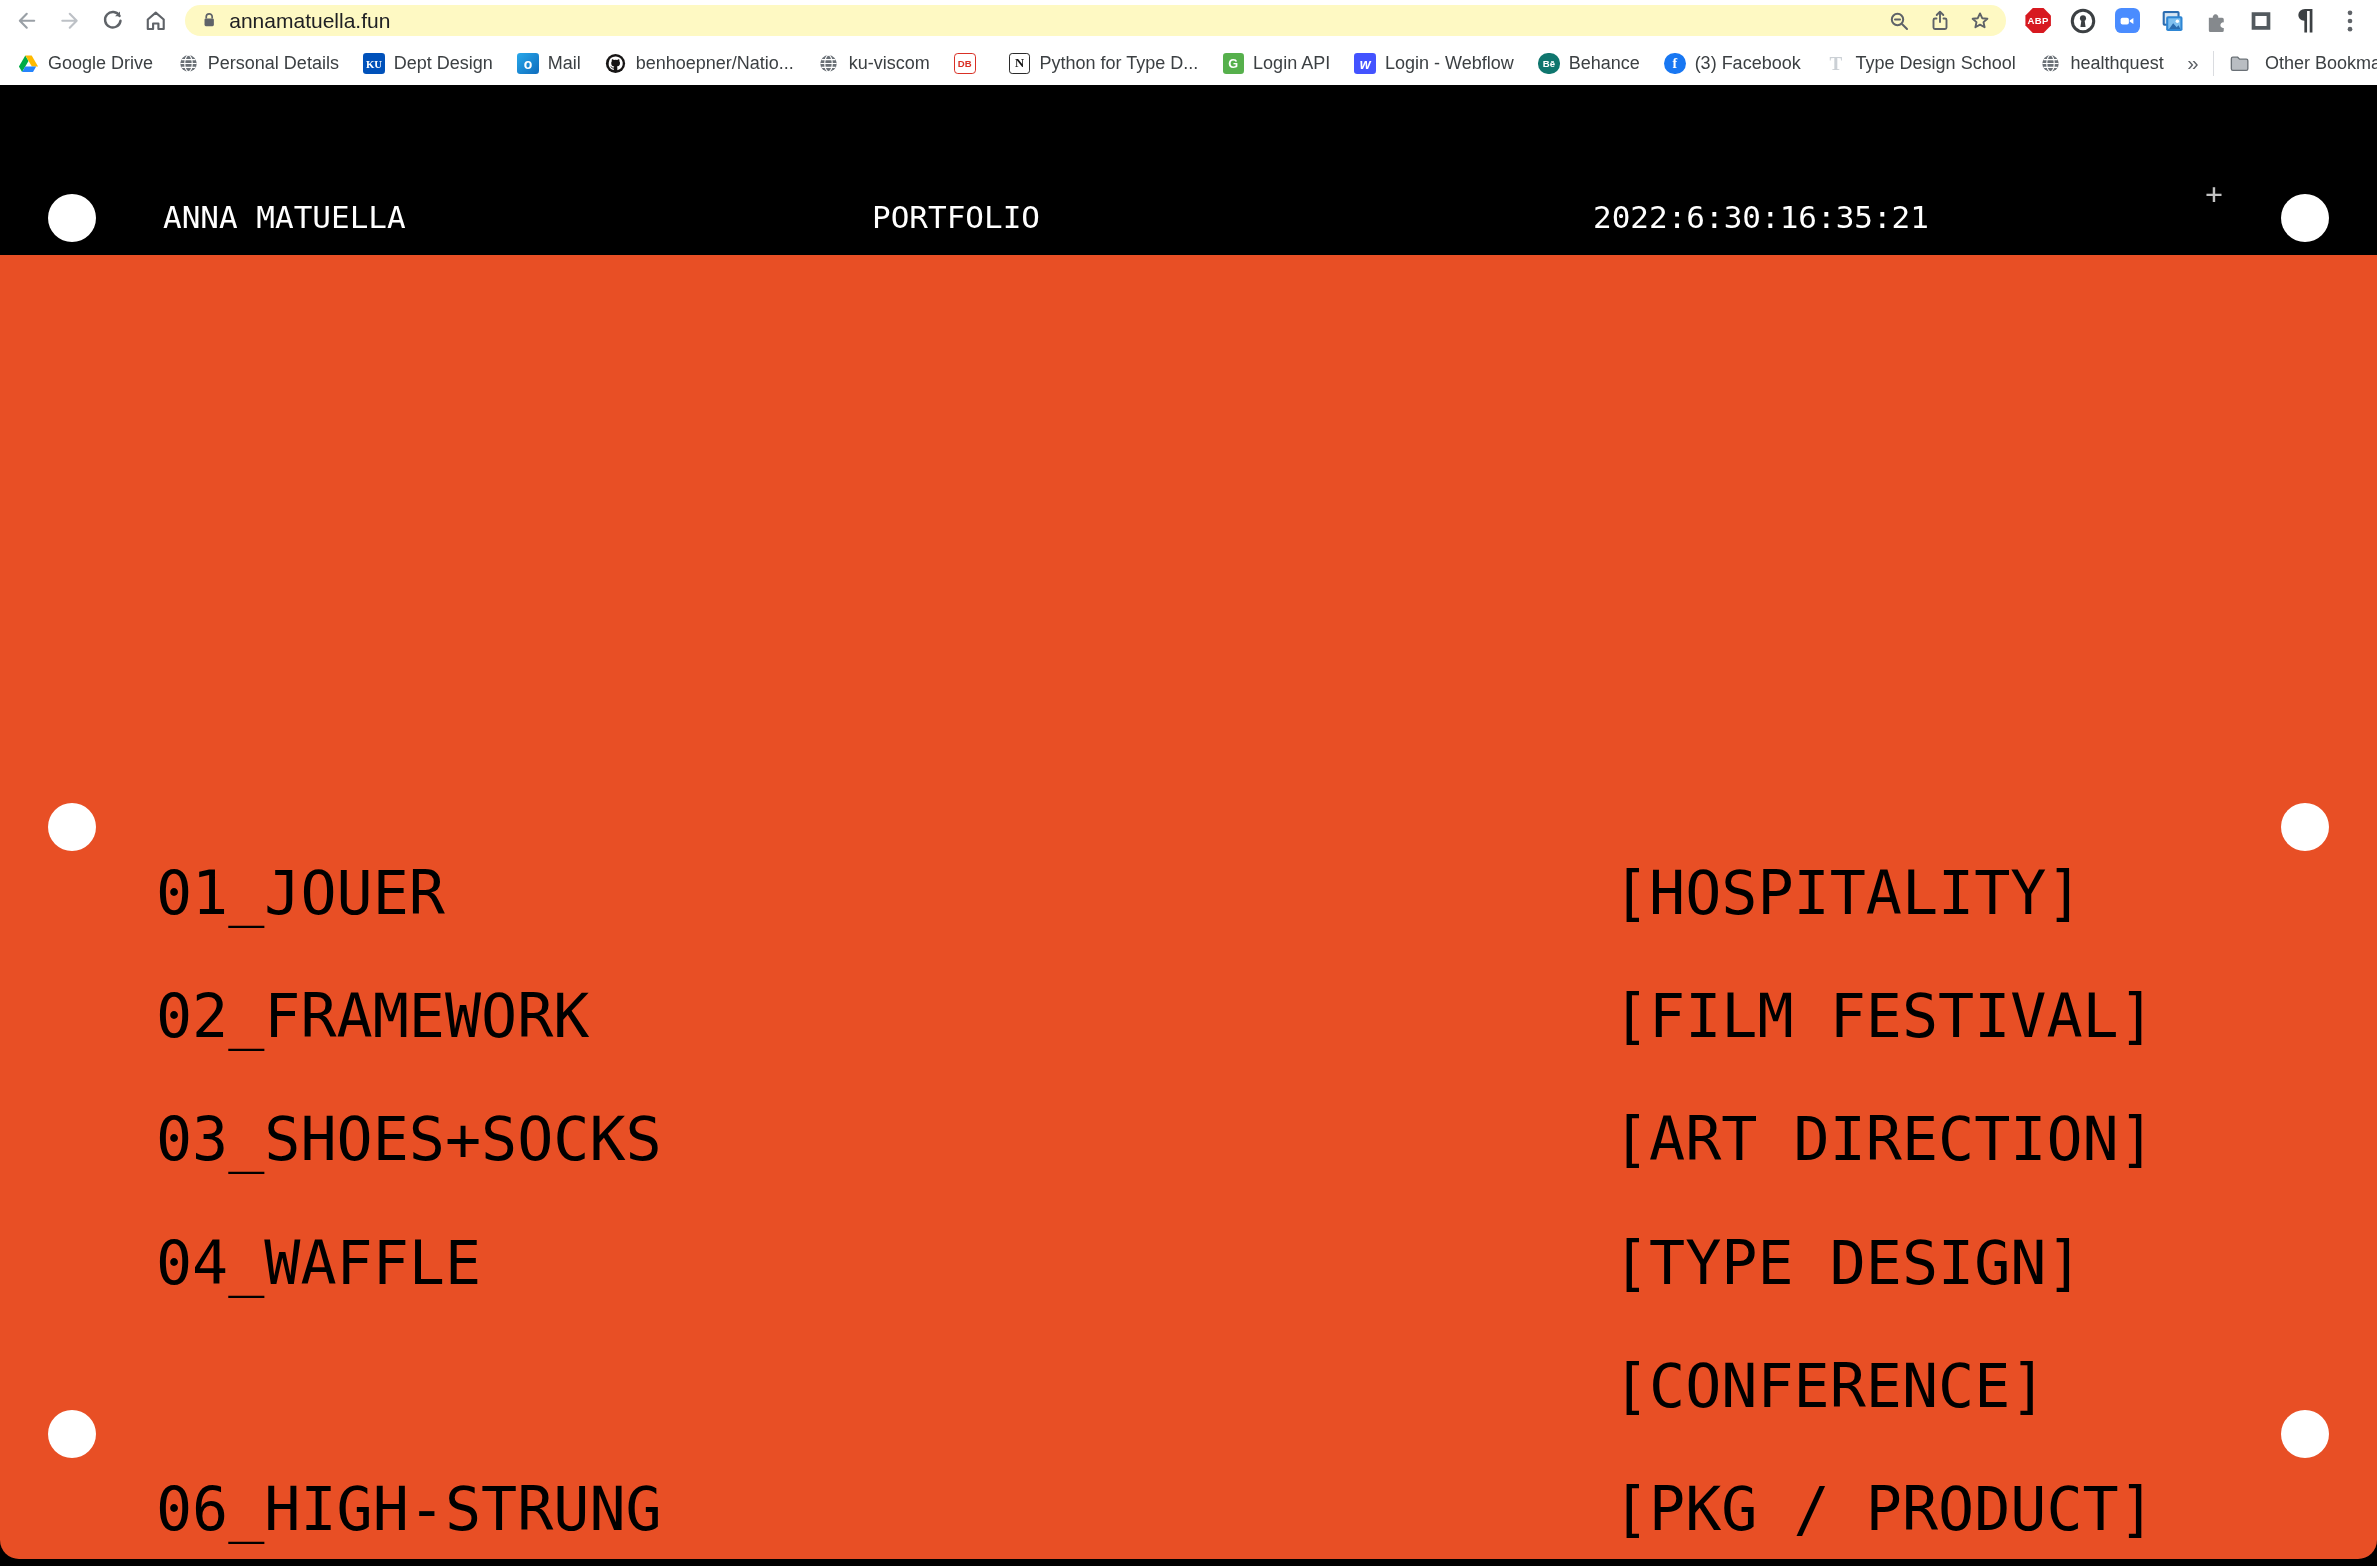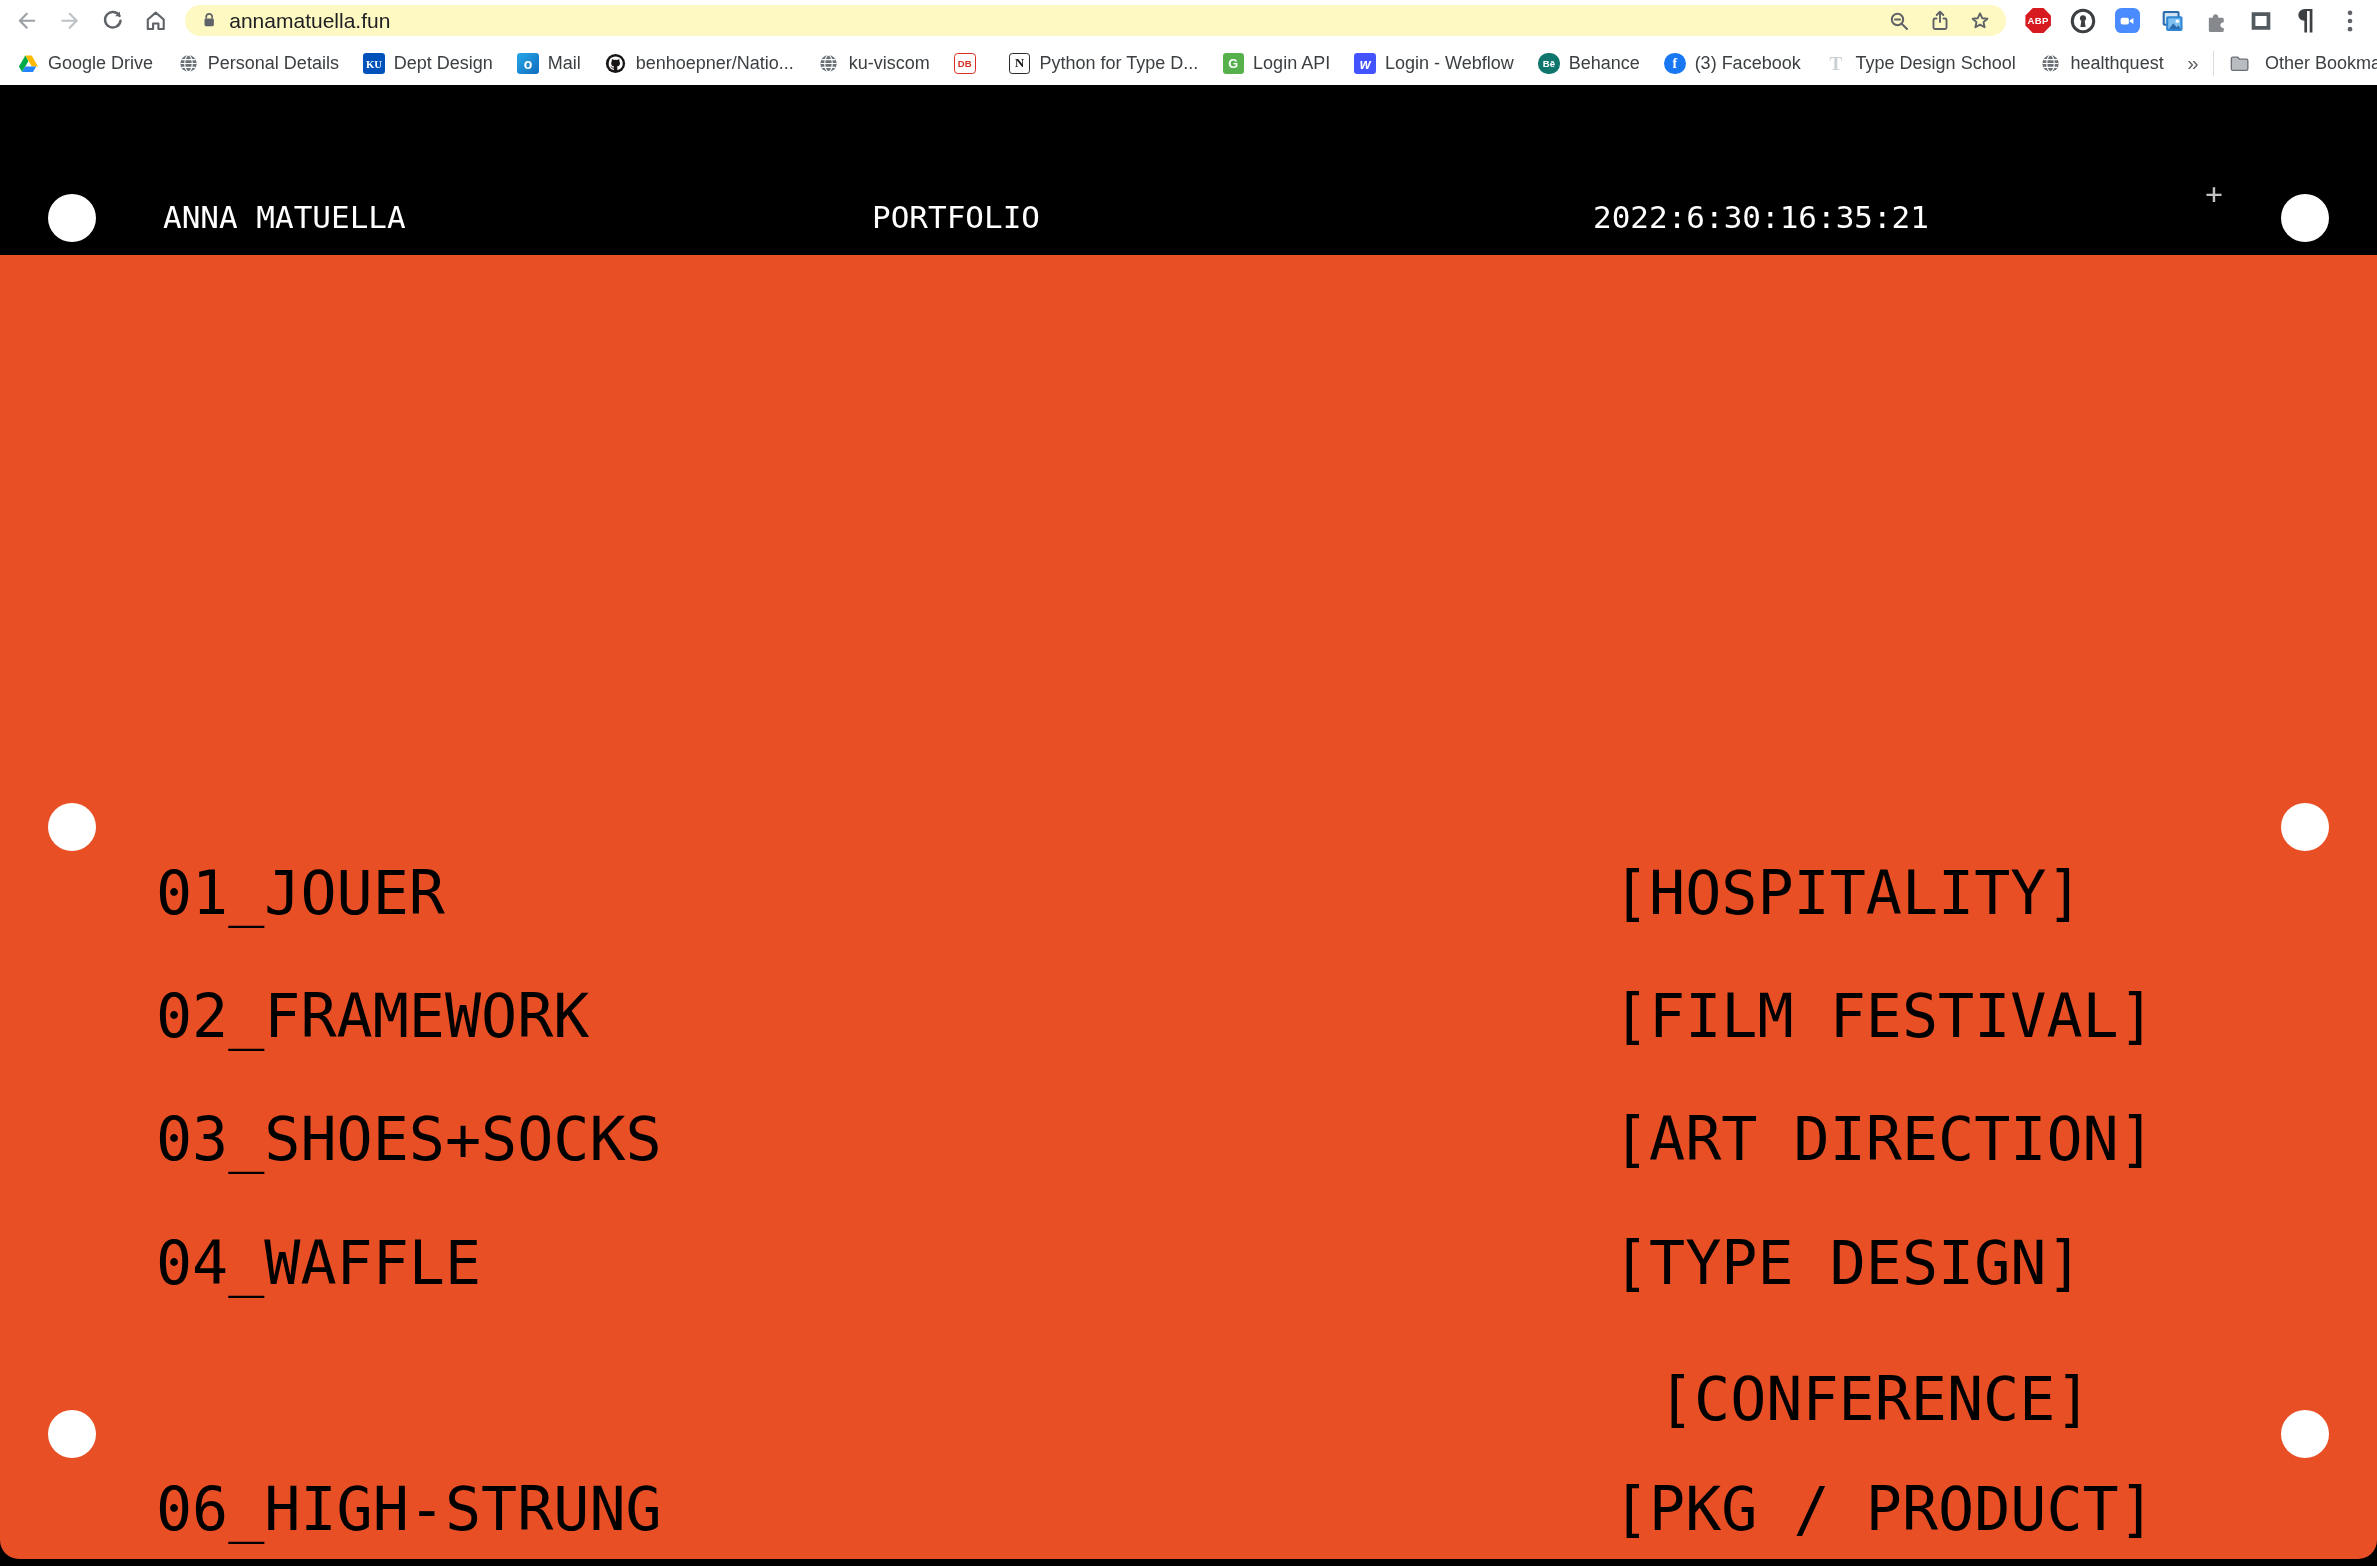--- a/index.html
+++ b/index.html
@@ -316,21 +316,21 @@
     </div>
     <div class="prow" style="top:823px;">
       <span class="pname mono" style="top:62px;">03_SHOES+SOCKS</span>
       <span class="ptag mono" style="top:62px;">[ART DIRECTION]</span>
     </div>
     <div class="prow" style="top:947px;">
       <span class="pname mono" style="top:62px;">04_WAFFLE</span>
       <span class="ptag mono" style="top:62px;">[TYPE DESIGN]</span>
     </div>
     <div class="prow" style="top:1070px;">
-      <span class="ptag mono" style="top:75px;margin-left:45px;">[CONFERENCE]</span>
+      <span class="ptag mono" style="top:62px;">[CONFERENCE]</span>
     </div>
     <div class="prow" style="top:1193px;">
       <span class="pname mono" style="top:62px;">06_HIGH-STRUNG</span>
       <span class="ptag mono" style="top:62px;">[PKG / PRODUCT]</span>
     </div>
   </div>
 
   <div class="dot" style="left:48px;  top:194px;"></div>
   <div class="dot" style="left:2281px;top:194px;"></div>
   <div class="dot" style="left:48px;  top:803px;"></div>

